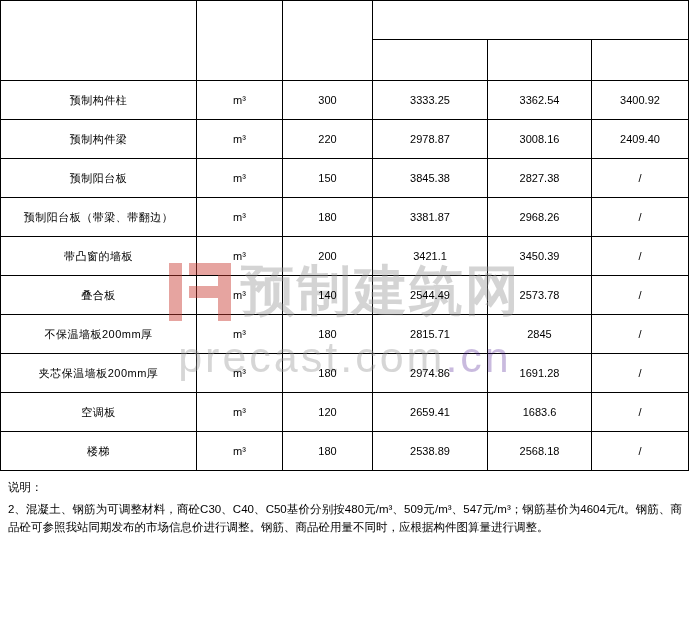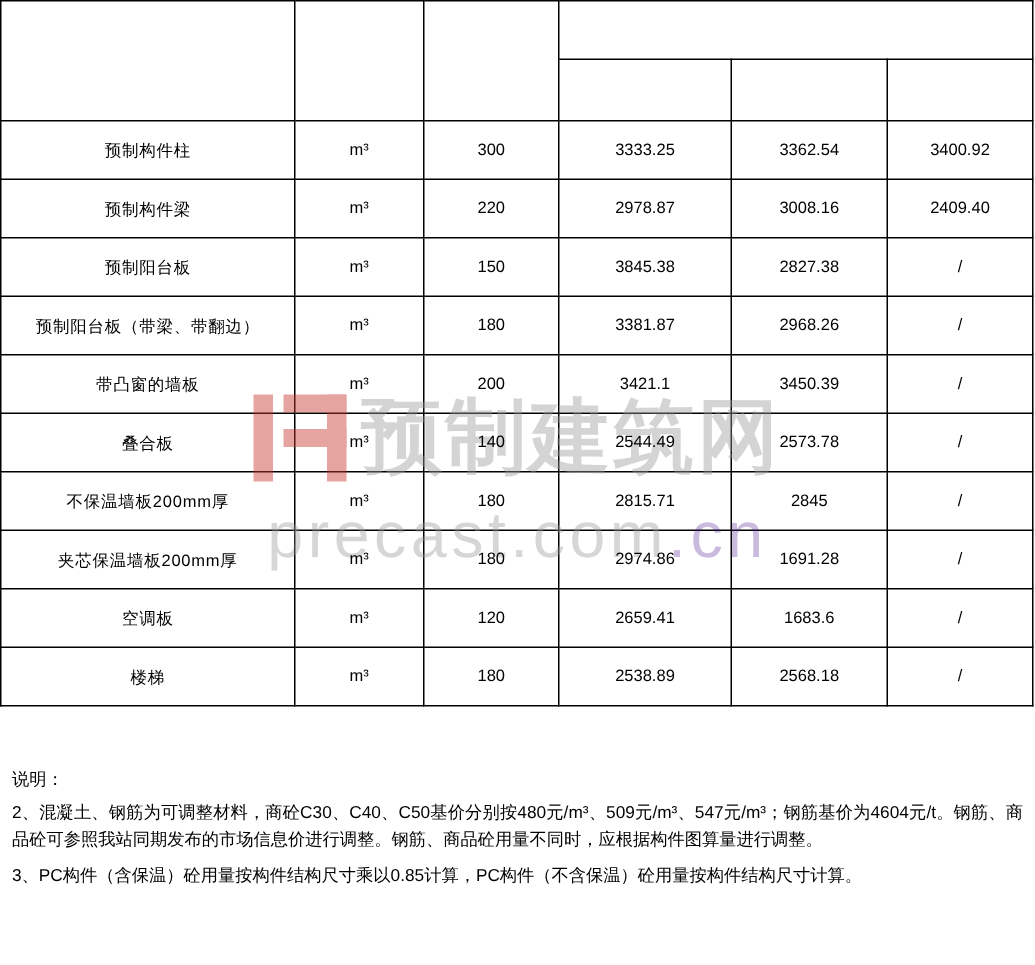--- a/index.html
+++ b/index.html
@@ -71,21 +71,20 @@
     position: relative;
     z-index: 2;
     box-sizing: border-box;
   }
   .notes p {
     margin: 0 0 5px 0;
     text-align: justify;
   }
   .notes .title {
     margin-bottom: 3px;
-    margin-top: 33px;
   }
   
   .watermark {
     position: absolute;
     left: 0;
     top: 232px;
     width: 690px;
     height: 170px;
     z-index: 1;
     pointer-events: none;
@@ -264,16 +263,15 @@
         <td class="val">2538.89</td>
         <td class="val">2568.18</td>
         <td class="val">/</td>
       </tr>
     </tbody>
   </table>
 
   <div class="notes">
     <p class="title">说明：</p>
     <p>2、混凝土、钢筋为可调整材料，商砼C30、C40、C50基价分别按480元/m³、509元/m³、547元/m³；钢筋基价为4604元/t。钢筋、商品砼可参照我站同期发布的市场信息价进行调整。钢筋、商品砼用量不同时，应根据构件图算量进行调整。</p>
-    <p>3、PC构件（含保温）砼用量按构件结构尺寸乘以0.85计算，PC构件（不含保温）砼用量按构件结构尺寸计算。</p>
   </div>
 
 </div>
 
 </body></html>

